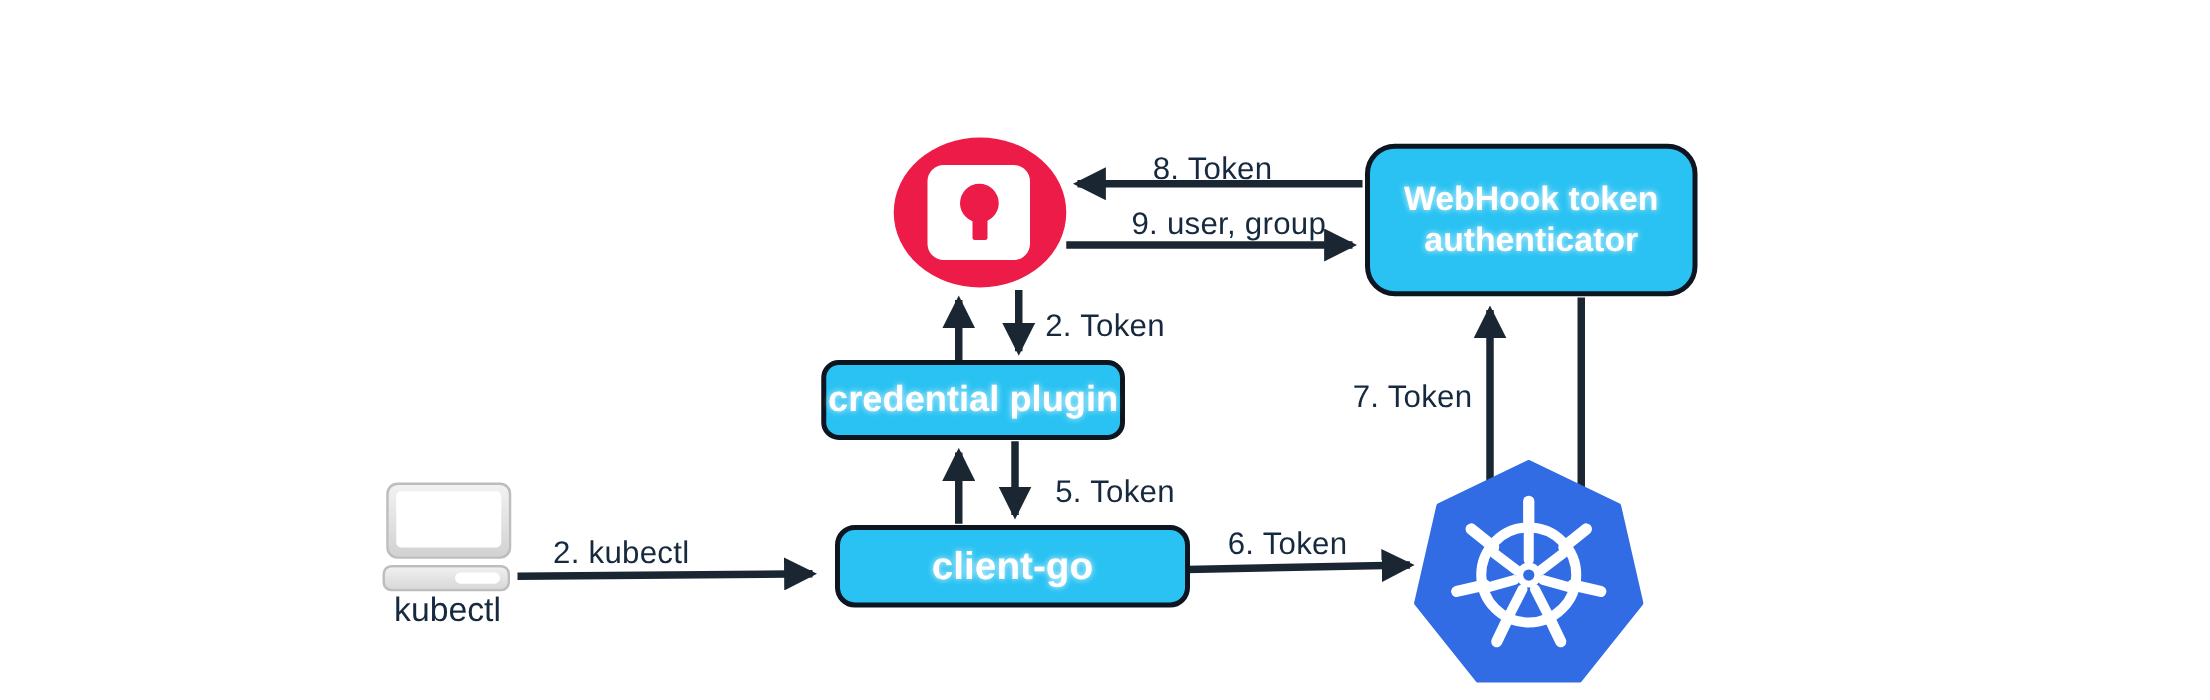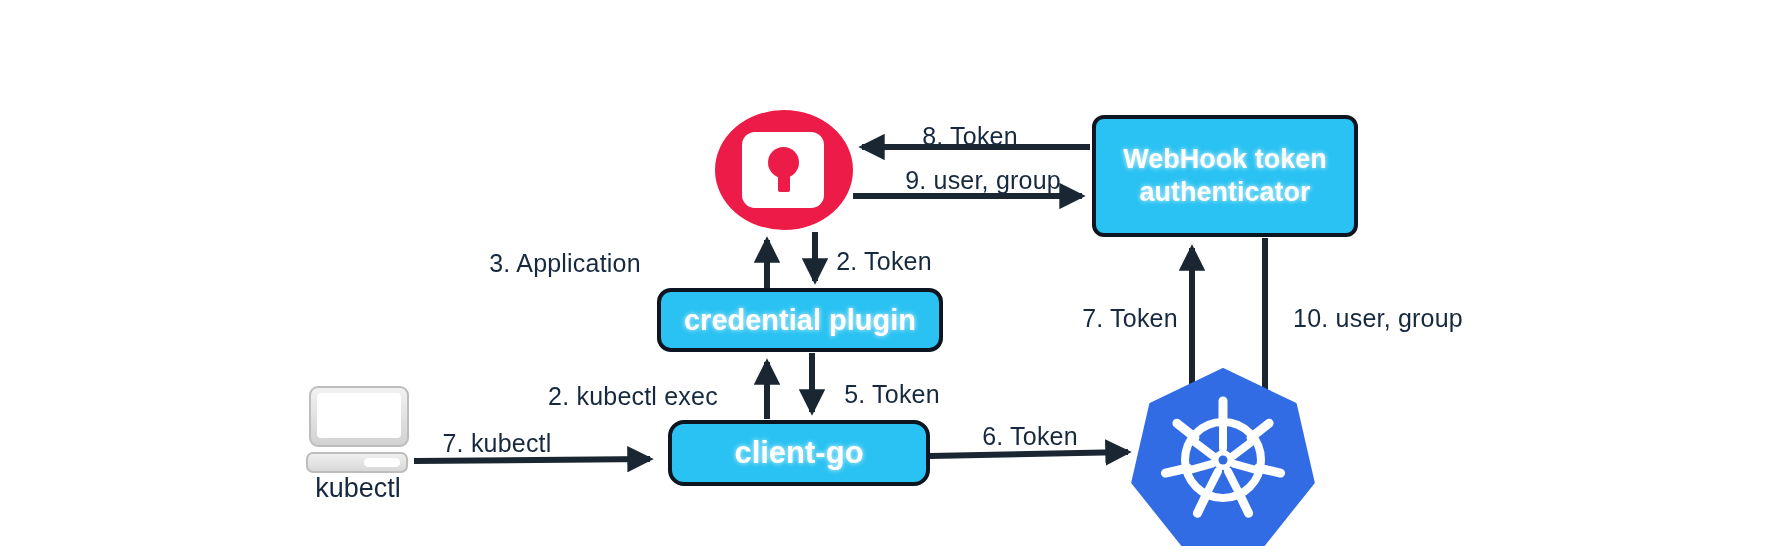--- a/index.html
+++ b/index.html
@@ -13,23 +13,23 @@
     white-space:nowrap;letter-spacing:0.2px;
   }
   .node-box{
     position:absolute;display:flex;align-items:center;justify-content:center;
     background:var(--box-fill,#29c2f2);
     border:4px solid var(--box-border,#0d1620);
     color:#ffffff;font-weight:bold;text-align:center;
     text-shadow:0 0 5px rgba(255,255,255,0.85);
     box-sizing:border-box;
   }
-  #credential-plugin-box{left:657px;top:288px;width:286px;height:64px;border-radius:14px;font-size:29px;}
-  #client-go-box{left:668px;top:420px;width:262px;height:66px;border-radius:16px;font-size:31px;}
-  #webhook-box{left:1092px;top:115px;width:266px;height:122px;border-radius:12px;font-size:27px;line-height:1.22;flex-direction:column;}
+  #credential-plugin-box{left:657px;top:288px;width:243px;height:64px;border-radius:14px;font-size:29px;}
+  #client-go-box{left:668px;top:420px;width:284px;height:66px;border-radius:16px;font-size:31px;}
+  #webhook-box{left:1092px;top:115px;width:266px;height:122px;border-radius:24px;font-size:27px;line-height:1.22;flex-direction:column;}
   
   #lock-icon{position:absolute;left:715px;top:110px;width:138px;height:120px;
     background:var(--lock-red,#ec1b47);border-radius:50%;}
   #lock-icon .lock-plate{position:absolute;left:27px;top:22px;width:82px;height:76px;
     background:#ffffff;border-radius:13px;}
   #lock-icon .keyhole-circle{position:absolute;left:26px;top:15px;width:31px;height:31px;
     background:var(--lock-red,#ec1b47);border-radius:50%;}
   #lock-icon .keyhole-stem{position:absolute;left:36px;top:38px;width:12px;height:22px;
     background:var(--lock-red,#ec1b47);border-radius:2px;}
   
@@ -122,24 +122,21 @@
         <line x1="97" y1="103.4" x2="106.6" y2="122.2"></line>
         <line x1="87" y1="103.4" x2="77.4" y2="122.2"></line>
         <line x1="80.4" y1="96" x2="58.9" y2="102"></line>
         <line x1="82.6" y1="88.4" x2="64.4" y2="74.6"></line>
       </g>
       <circle cx="92" cy="92" r="10" fill="#ffffff" stroke="none"></circle>
       <circle cx="92" cy="92" r="4.5" fill="#326ce5" stroke="none"></circle>
     </g>
   </svg>
 
-  <div class="flow-label" style="left:497px;top:443px">7. kubectl</div>
-  <div class="flow-label" style="left:633px;top:396px">2. kubectl exec</div>
-  <div class="flow-label" style="left:565px;top:263px">3. Application</div>
+  <div class="flow-label" style="left:497px;top:443px">2. kubectl</div>
   <div class="flow-label" style="left:884px;top:261px">2. Token</div>
   <div class="flow-label" style="left:892px;top:394px">5. Token</div>
   <div class="flow-label" style="left:1030px;top:436px">6. Token</div>
   <div class="flow-label" style="left:1130px;top:318px">7. Token</div>
   <div class="flow-label" style="left:970px;top:136px">8. Token</div>
   <div class="flow-label" style="left:983px;top:180px">9. user, group</div>
-  <div class="flow-label" style="left:1378px;top:318px">10. user, group</div>
 
 </div>
 
 </body></html>

